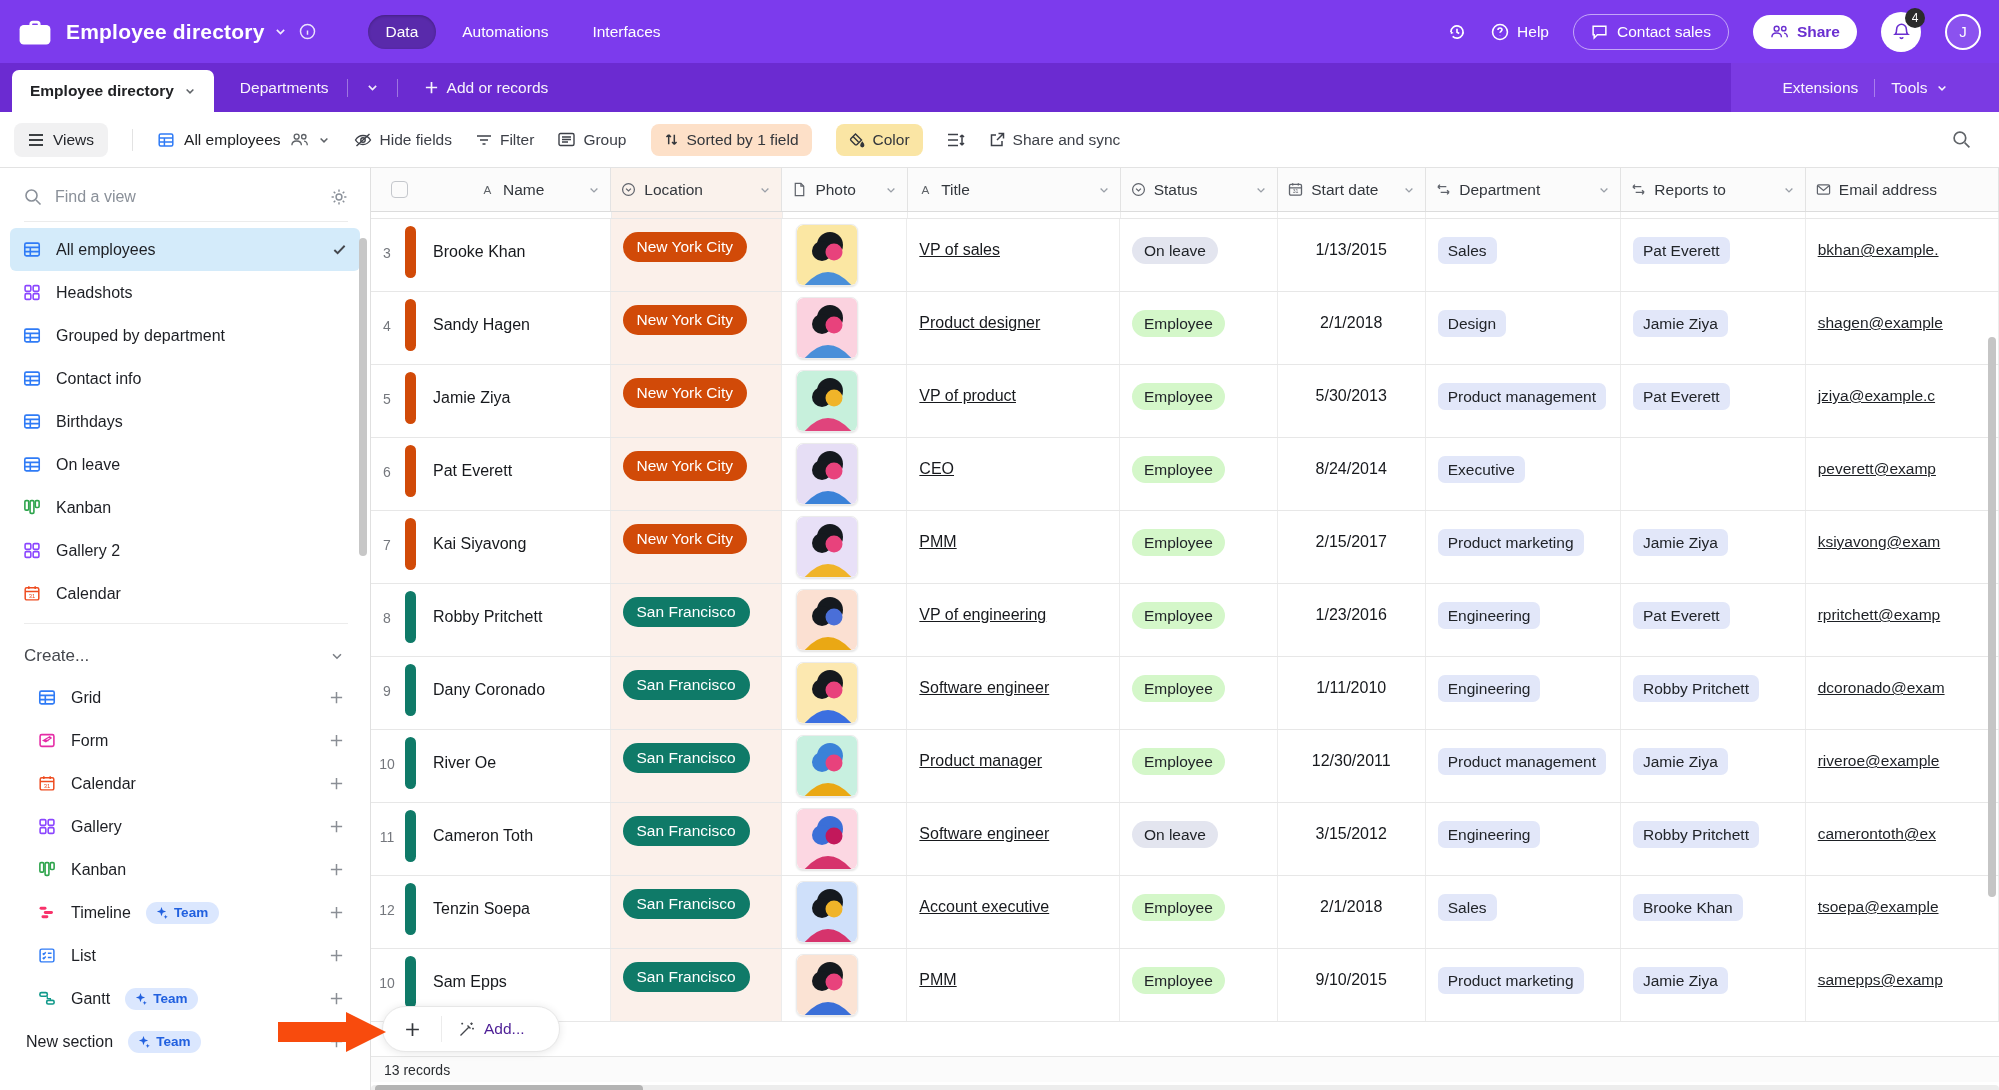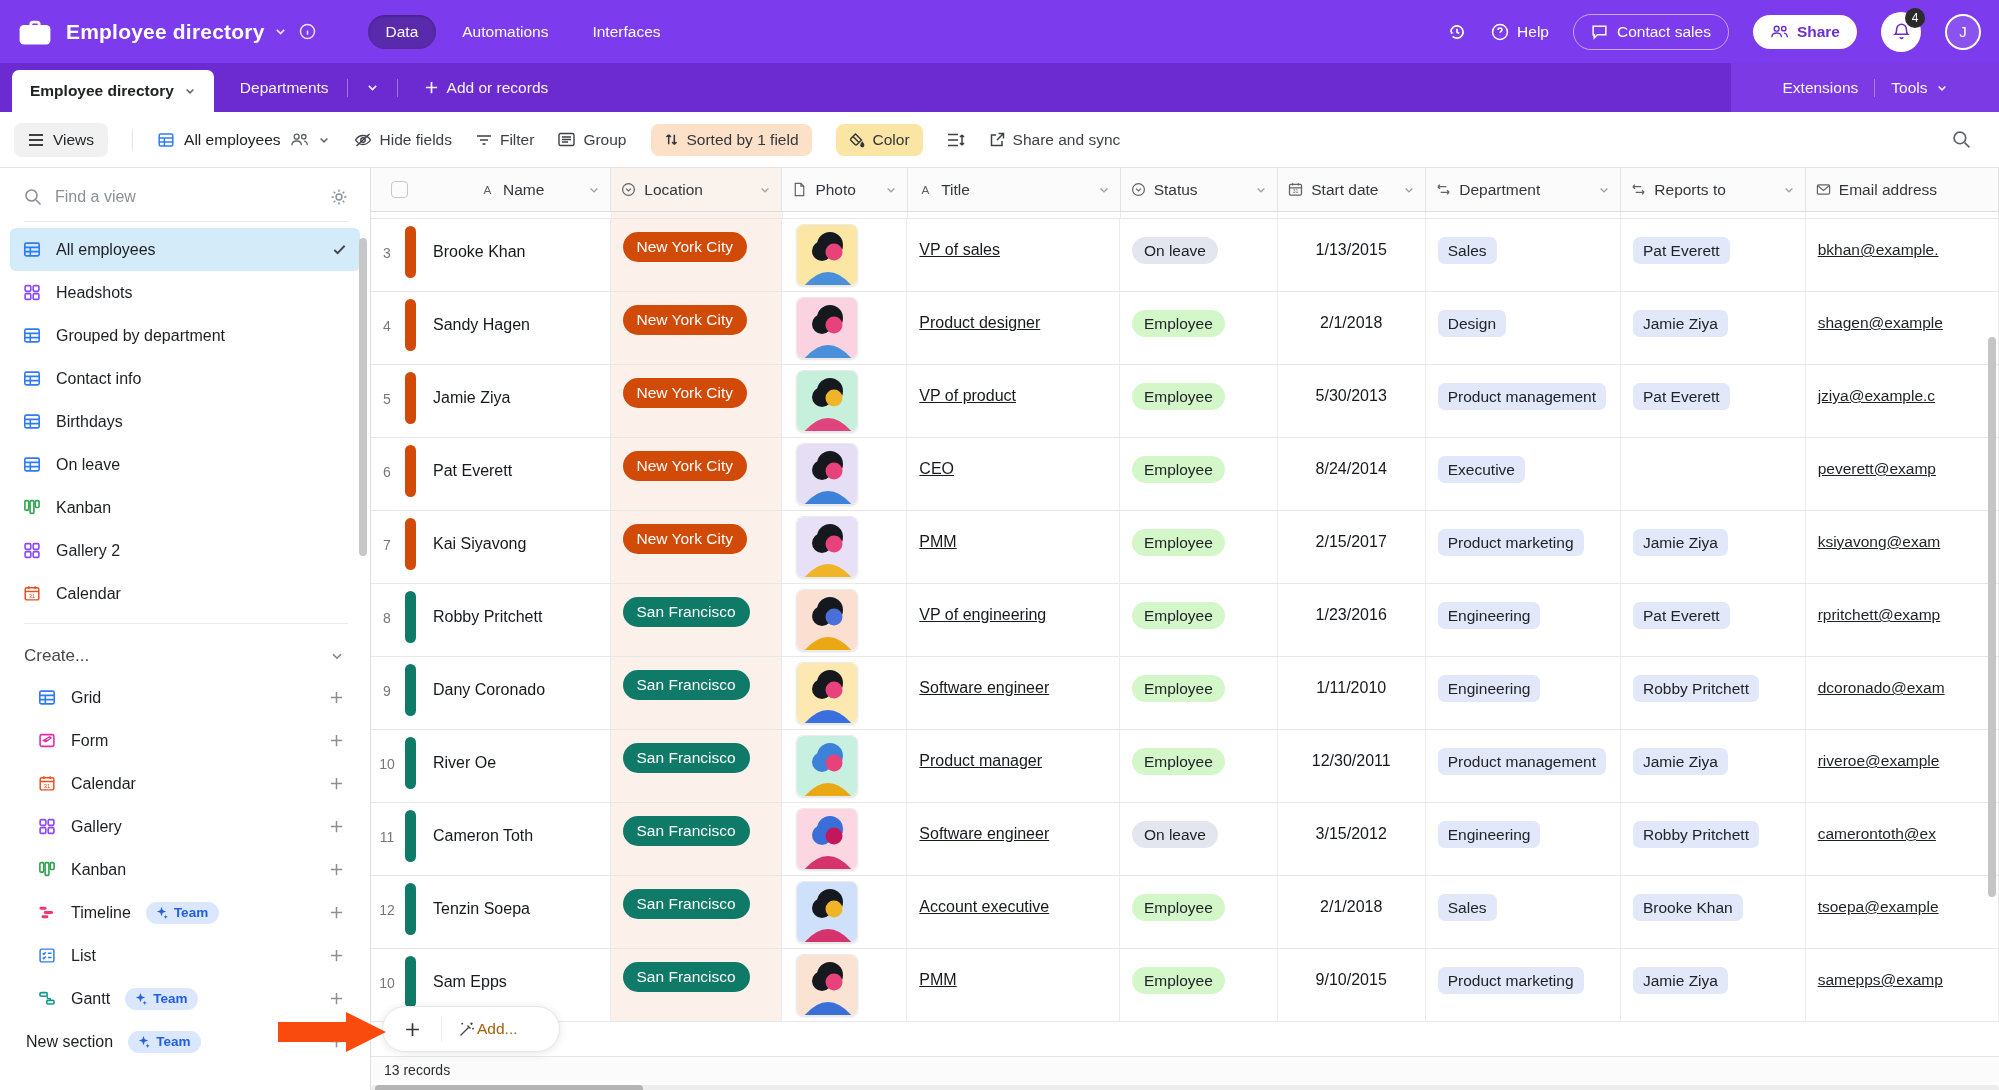--- a/index.html
+++ b/index.html
@@ -108,21 +108,21 @@
   .pill-link { height:27px; border-radius:7px; padding:9px 10px; font-size:15.5px; color:#212429; background:var(--linked-pill,#e2e7f9); }
   .cell.c-email { padding-top:22px; }
   .email { color:#1d2025; text-decoration:underline; font-size:15.5px; }
 
   .addstrip { position:relative; height:34px; }
   .add-pill { position:absolute; left:11px; top:-16px; height:46px; width:178px; background:#fff;
     border:1px solid #e7e7e7; border-radius:24px; box-shadow:0 1px 8px rgba(0,0,0,.10);
     display:flex; align-items:center; z-index:20; }
   .add-plus { width:58px; display:flex; justify-content:center; color:#34373c; }
   .add-sep { width:1px; height:26px; background:#ececec; }
-  .add-label { display:flex; align-items:center; gap:2px; padding-left:16px; font-size:15.5px; color:#a16207; }
+  .add-label { display:flex; align-items:center; gap:9px; padding-left:16px; font-size:15.5px; color:#4c1d95; }
   .records-bar { height:26px; border-top:1px solid #e6e6e6; background:#fbfbfb; font-size:14px; color:#2a2d31; display:flex; align-items:center; padding-left:13px; }
   .hscroll { height:8px; margin-top:3px; position:relative; }
   .hscroll .track { position:absolute; inset:0; background:#ededed; border-radius:4px; }
   .hscroll .thumb { position:absolute; left:4px; top:0; width:268px; height:8px; background:#b4b4b4; border-radius:4px; }
   .vscroll { position:absolute; right:3px; top:169px; width:8px; height:560px; background:#c5c5c5; border-radius:4px; z-index:15; }
 
   .pointer-arrow { position:absolute; left:278px; top:1012px; z-index:60; }
   .pointer-arrow .shaft { position:absolute; left:0; top:10px; width:70px; height:20px; background:var(--arrow,#f84b0d); }
   .pointer-arrow .head { position:absolute; left:68px; top:0; width:0; height:0;
     border-left:40px solid var(--arrow,#f84b0d); border-top:20px solid transparent; border-bottom:20px solid transparent; }

